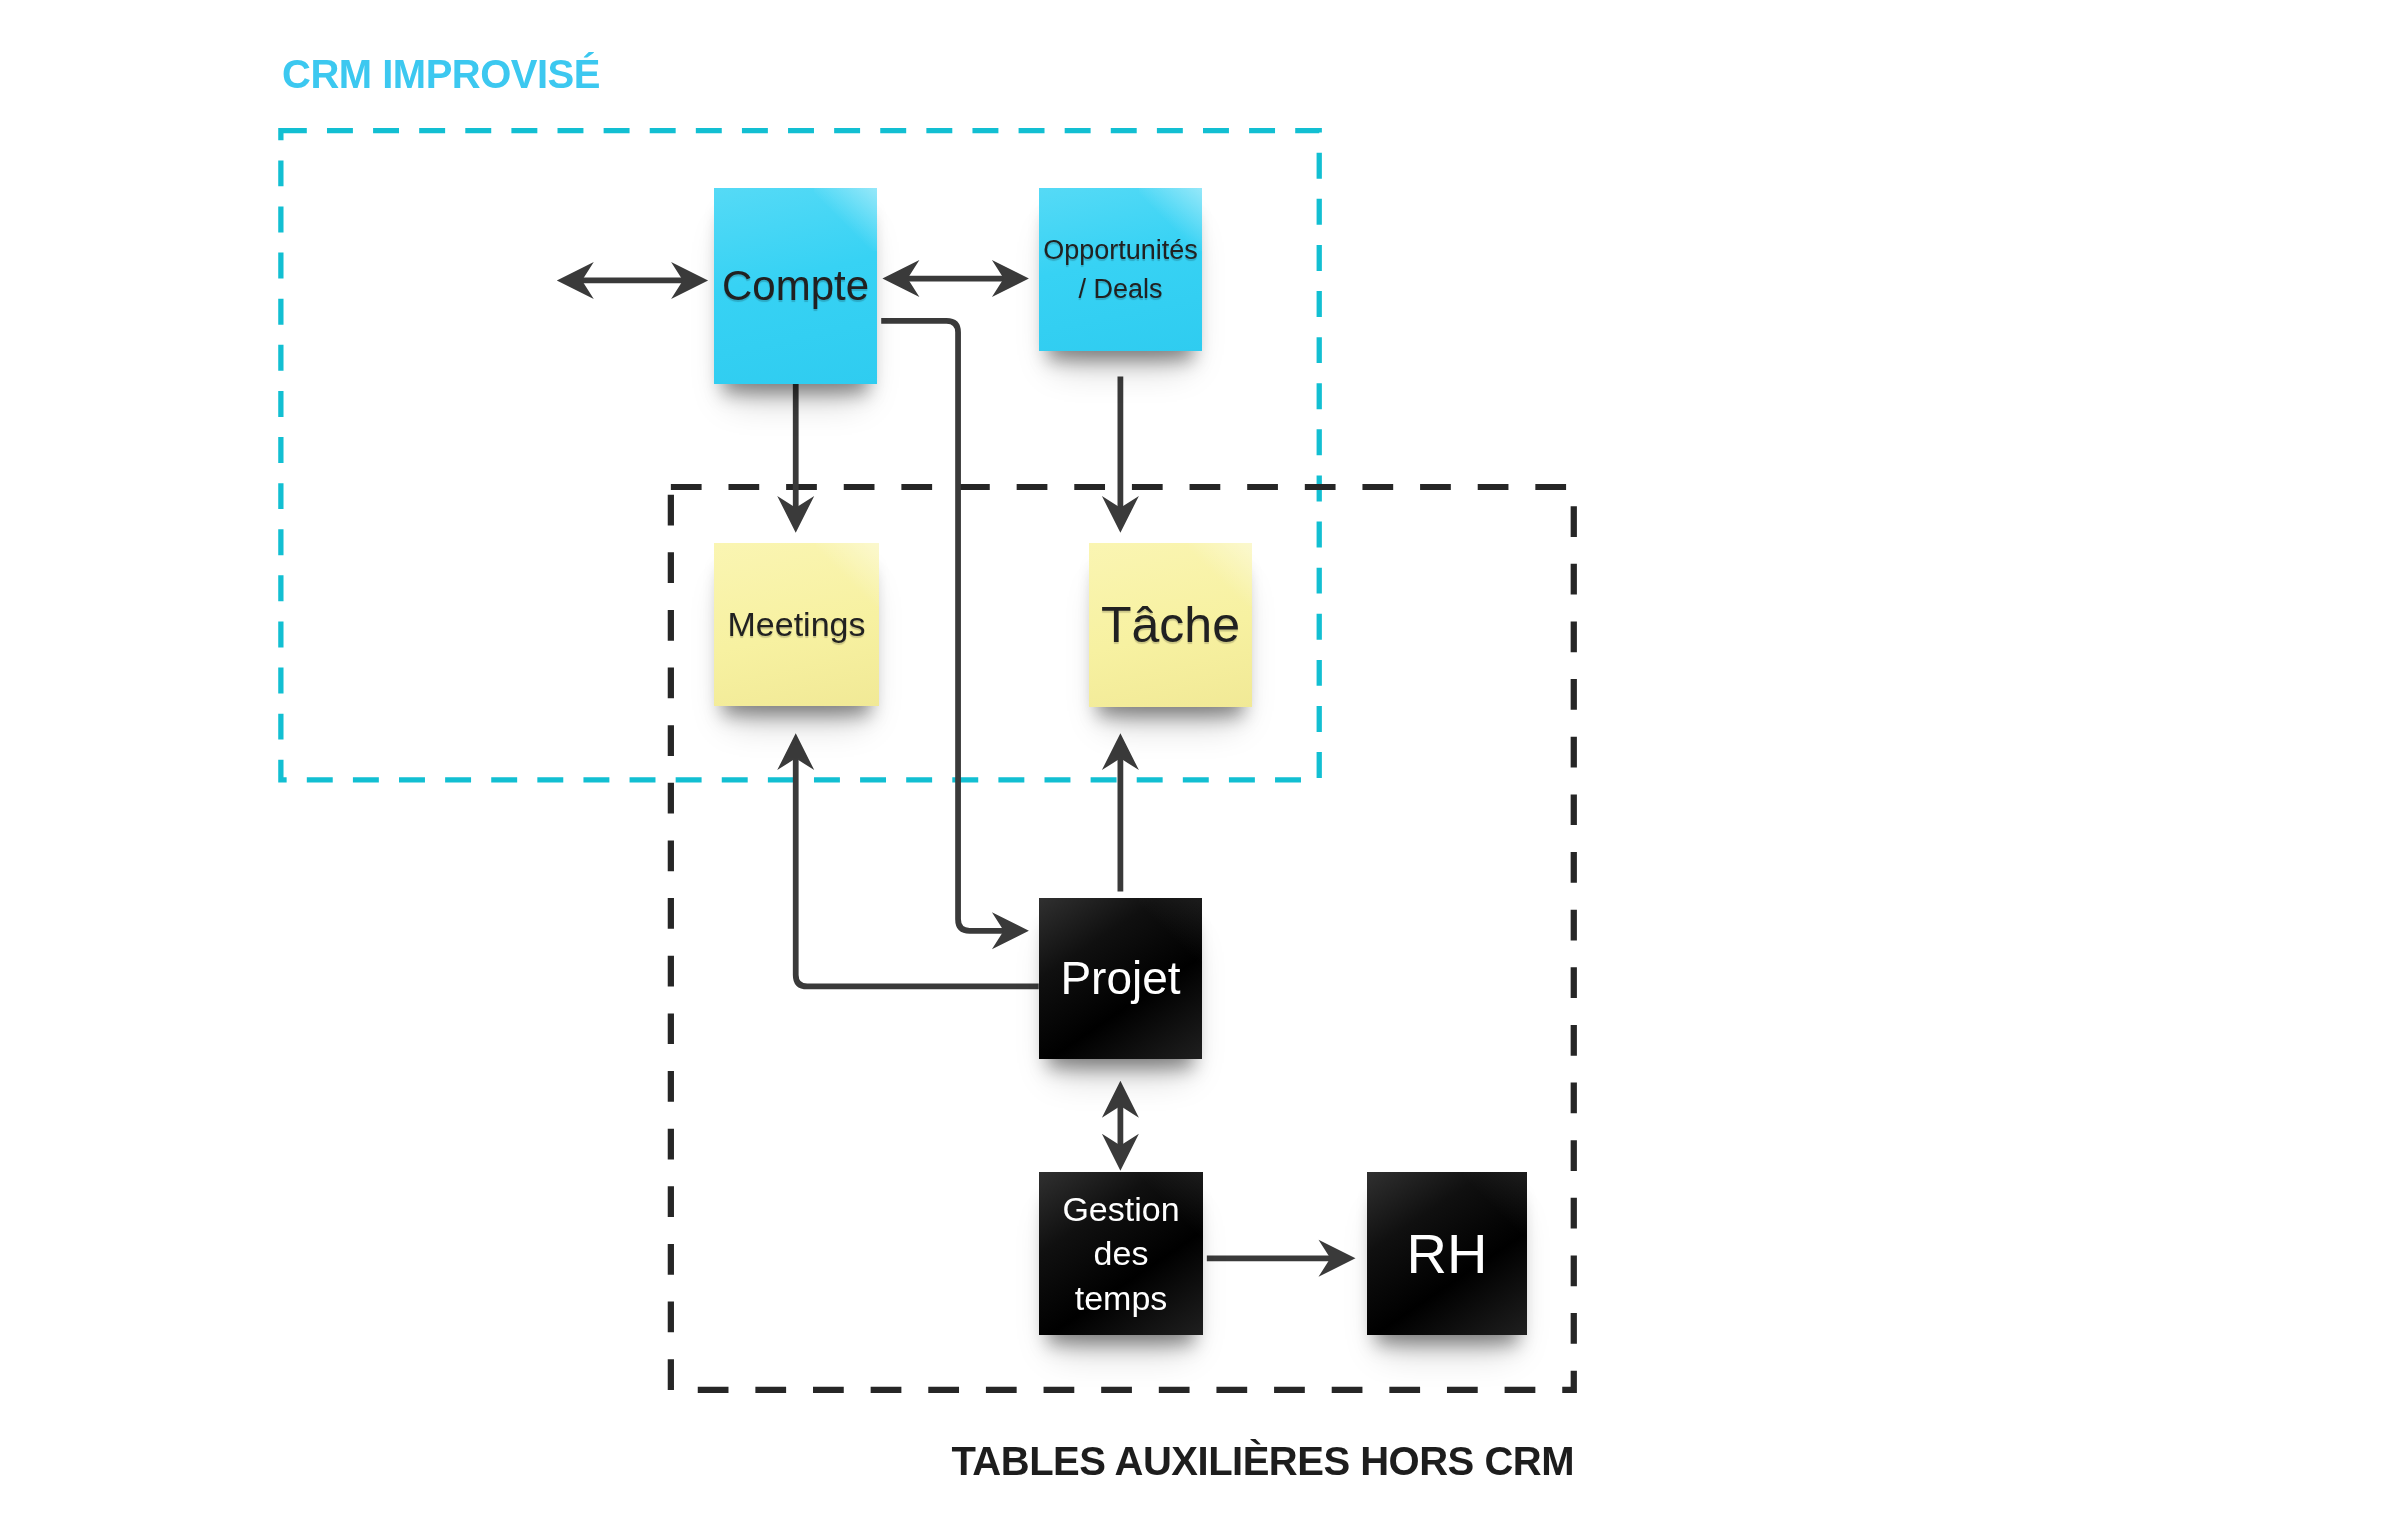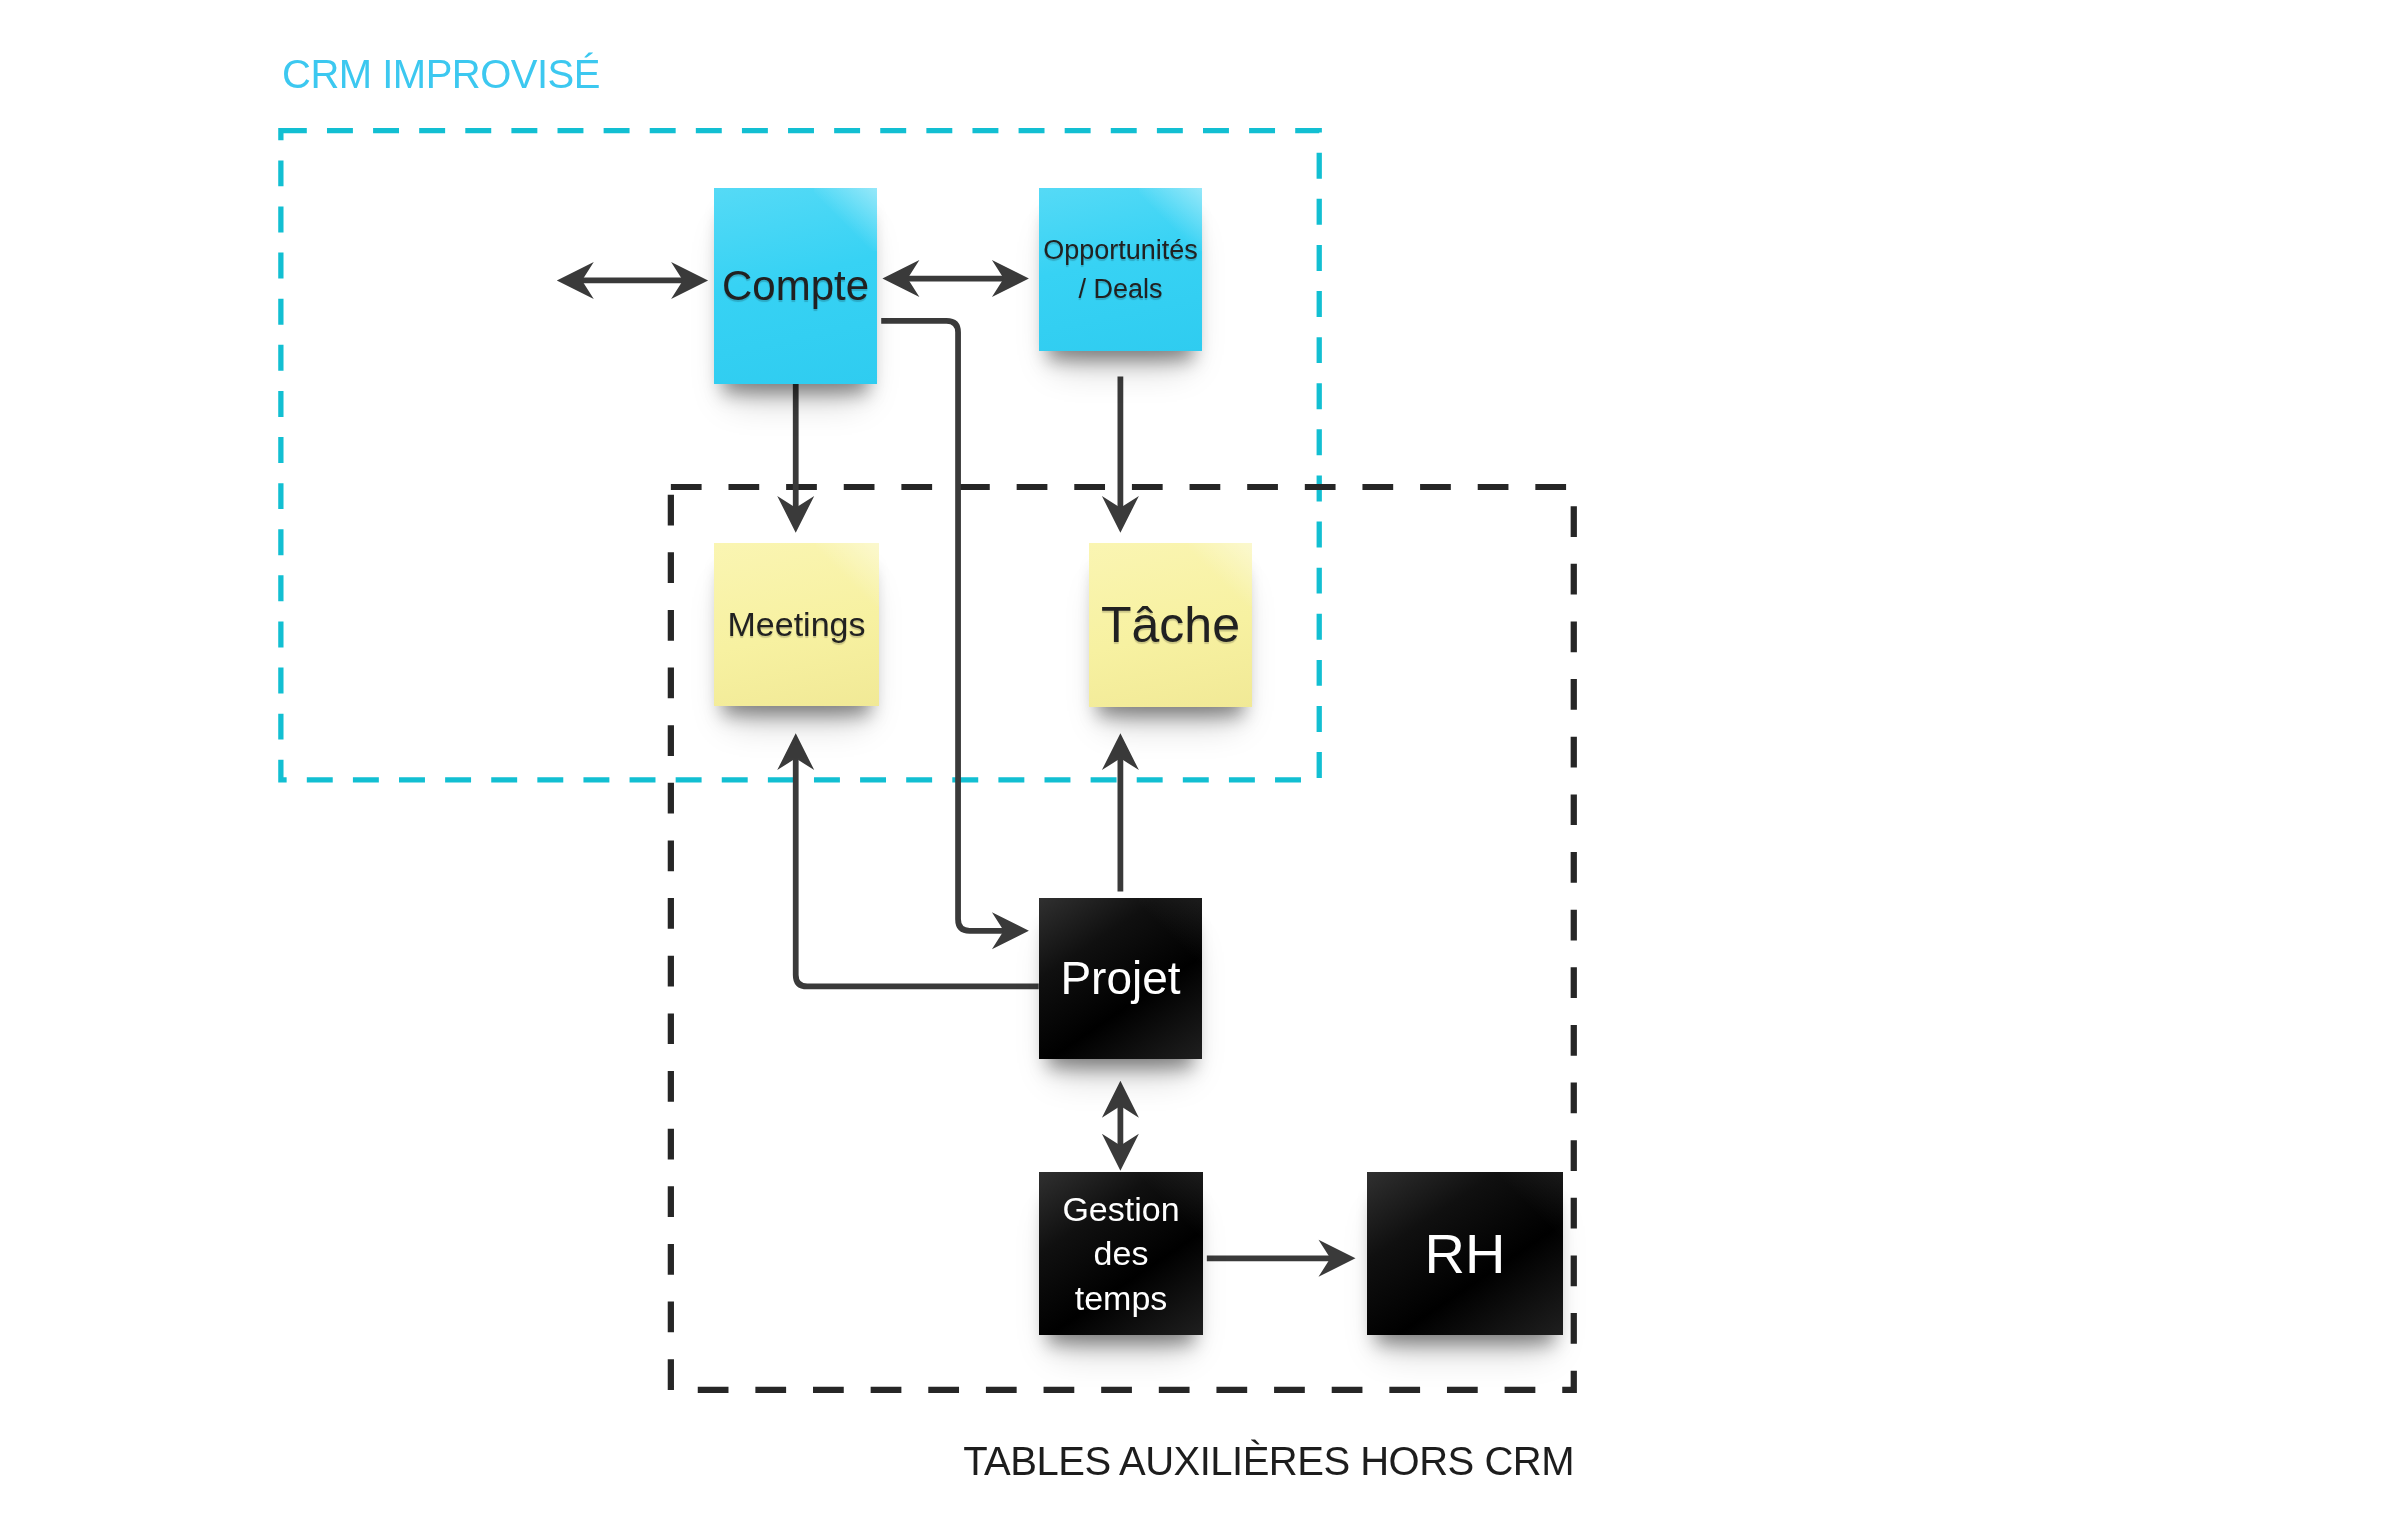--- a/index.html
+++ b/index.html
@@ -2,21 +2,21 @@
 <html><head>
 <meta charset="utf-8">
 <style>
   html,body{margin:0;padding:0;background:#ffffff;}
   #board{
     position:relative;width:2406px;height:1534px;background:#ffffff;overflow:hidden;
     font-family:"Liberation Sans",sans-serif;
   }
   #connector-layer{position:absolute;left:0;top:0;width:2406px;height:1534px;z-index:1;}
   .zone-label{
-    position:absolute;z-index:3;font-weight:400;letter-spacing:-0.5px;white-space:nowrap;
+    position:absolute;z-index:3;font-weight:700;letter-spacing:-0.5px;white-space:nowrap;
   }
   #crm-label{left:282px;top:52px;font-size:40px;color:#3cc8f0;}
   #aux-label{left:671px;top:1439px;width:903px;text-align:right;font-size:40px;color:#1d1d1d;}
   .note{
     position:absolute;z-index:2;display:flex;flex-direction:column;
     align-items:center;justify-content:center;text-align:center;
     color:#212121;line-height:1.32;
     box-shadow:0 17.3px 17.3px -8.6px rgba(0,0,0,0.40),0 29px 35px -15.4px rgba(0,0,0,0.22);
   }
   .note::after{
@@ -30,21 +30,21 @@
   .note.cyan .txt,.note.yellow .txt{text-shadow:0 1.9px 1px rgba(0,0,0,0.18);}
   .txt{display:block;}
   
   #note-contact {left:387px;top:189px;width:165px;height:163px;font-size:42px;}
   #note-compte  {left:714px;top:188px;width:163px;height:196px;font-size:42px;}
   #note-opportunites{left:1039px;top:188px;width:163px;height:163px;font-size:27px;line-height:1.42;}
   #note-meetings{left:714px;top:543px;width:165px;height:163px;font-size:34px;}
   #note-tache   {left:1089px;top:543px;width:163px;height:164px;font-size:50px;}
   #note-projet  {left:1039px;top:898px;width:163px;height:161px;font-size:46px;}
   #note-gestion {left:1039px;top:1172px;width:164px;height:163px;font-size:34px;line-height:1.30;}
-  #note-rh      {left:1367px;top:1172px;width:196px;height:163px;font-size:56px;}
+  #note-rh      {left:1367px;top:1172px;width:160px;height:163px;font-size:56px;}
 </style>
 </head>
 <body>
 
 <div id="board">
 
   <svg id="connector-layer" viewBox="0 0 2504 1597" xmlns="http://www.w3.org/2000/svg">
     <defs>
       <marker id="ah" viewBox="0 0 12 12" refX="9" refY="6" markerWidth="7" markerHeight="7" orient="auto-start-reverse" markerUnits="strokeWidth">
         <path d="M0.5,0.5 L11.5,6 L0.5,11.5 L4,6 Z" fill="#3a3a3a"></path>

